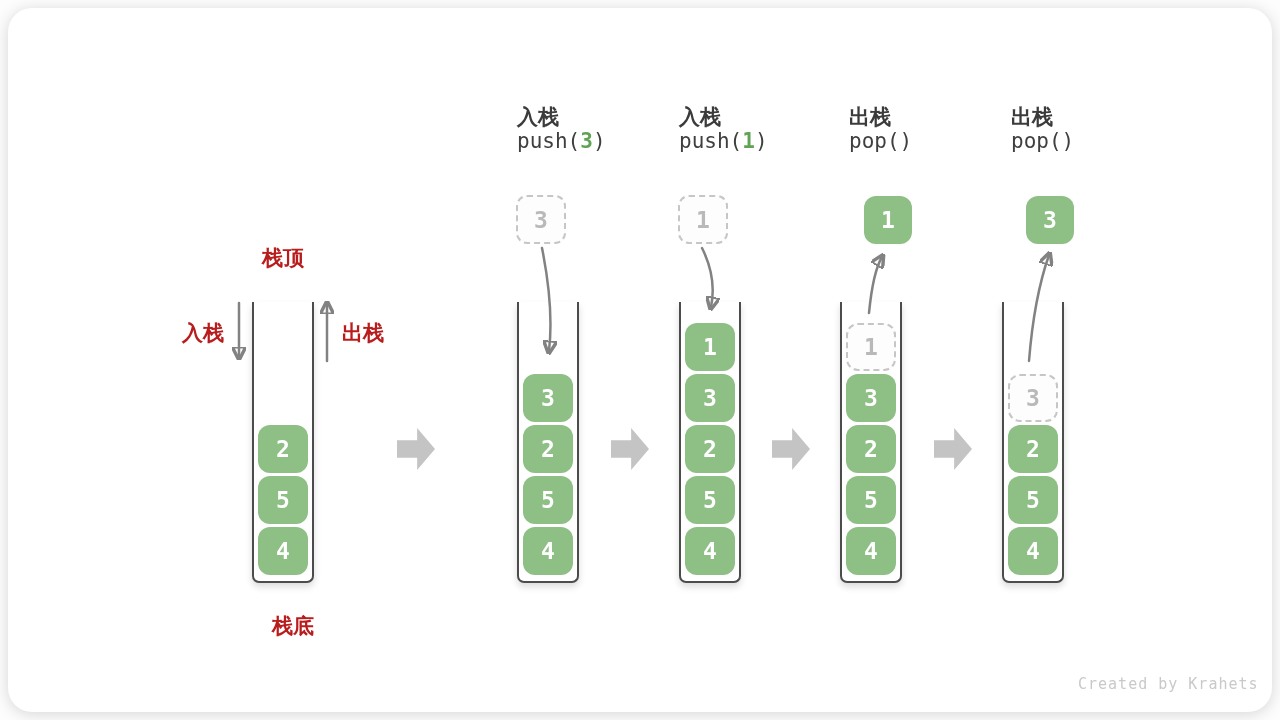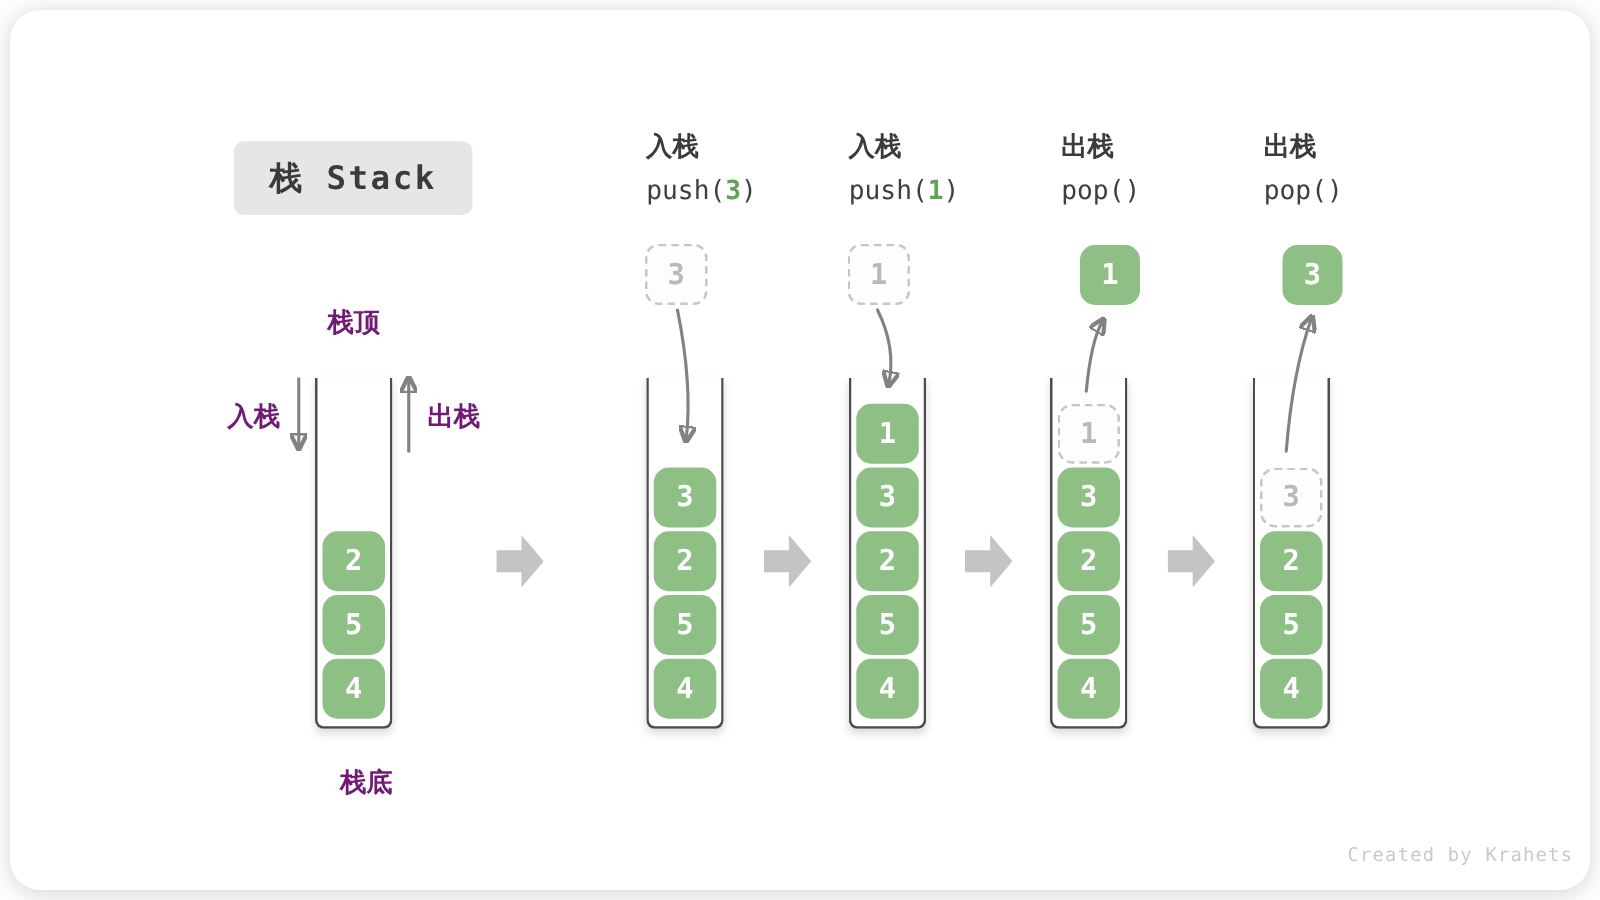--- a/index.html
+++ b/index.html
@@ -8,36 +8,36 @@
               font-family:"DejaVu Sans", sans-serif; }
   .card { position:absolute; left:8px; top:8px; width:1264px; height:704px;
           background:#fff; border-radius:24px; box-shadow:0 2px 16px rgba(0,0,0,.16); }
   .stage { position:absolute; left:-8px; top:-8px; width:1280px; height:720px; }
 
   .title-box { position:absolute; left:187px; top:113px; width:191px; height:59px;
                background:#e6e6e6; border-radius:8px; display:flex; align-items:center;
                justify-content:center; font-family:"DejaVu Sans Mono","DejaVu Sans",monospace;
                font-size:26px; font-weight:bold; color:#3b3b3b; letter-spacing:2px; }
 
-  .side-label { position:absolute; font-size:21px; font-weight:bold; color:#701a75;
+  .side-label { position:absolute; font-size:21px; font-weight:bold; color:#b91c1c;
                 white-space:nowrap; }
   .label-stack-top    { left:252px; top:244px; width:62px; text-align:center; }
   .label-stack-bottom { left:252px; top:612px; width:62px; text-align:right; }
   .label-push         { left:148px; top:319px; width:76px; text-align:right; }
   .label-pop          { left:342px; top:319px; }
 
   
   .step { position:absolute; top:105px; width:62px; height:478px; }
   .step-0 { left:252px; } .step-1 { left:517px; } .step-2 { left:679px; }
   .step-3 { left:840px; } .step-4 { left:1002px; }
   .step-3 .header, .step-4 .header { left:9px; }
 
   .header { position:absolute; top:2px; left:0; white-space:nowrap; }
   .h-cn   { font-size:21px; font-weight:bold; color:#3b3b3b; line-height:1; }
-  .h-code { margin-top:14px; font-family:"DejaVu Sans Mono",monospace; font-size:21px;
+  .h-code { margin-top:3px; font-family:"DejaVu Sans Mono",monospace; font-size:21px;
             color:#3f3f3f; line-height:1; }
   .h-code .arg { color:var(--code-arg-green,#61a355); font-weight:bold; }
 
   .container { position:absolute; left:0; bottom:0; width:62px; height:281px;
                border-left:2px solid #4c4c4c; border-right:2px solid #4c4c4c;
                border-bottom:2px solid #4c4c4c; border-radius:0 0 7px 7px;
                background:#fff; box-shadow:0 4px 7px rgba(0,0,0,.14);
                display:flex; flex-direction:column; justify-content:flex-end;
                align-items:center; padding-bottom:6px; gap:3px; }
 
@@ -65,23 +65,20 @@
   .watermark { position:absolute; top:675px; left:1078px;
                font-family:"DejaVu Sans Mono",monospace; font-size:15px;
                color:#c9c9c9; letter-spacing:1px; }
 </style>
 </head>
 <body>
 
 <div class="card">
   <div class="stage">
 
-    <div class="title-box">
-      <span>栈 Stack</span>
-    </div>
 
     <div class="side-label label-stack-top">栈顶</div>
     <div class="side-label label-stack-bottom">栈底</div>
     <div class="side-label label-push">入栈</div>
     <div class="side-label label-pop">出栈</div>
 
     <div id="steps">
         <div class="step step-0">
           <div class="container">
             <div class="elem box-solid">2</div>

